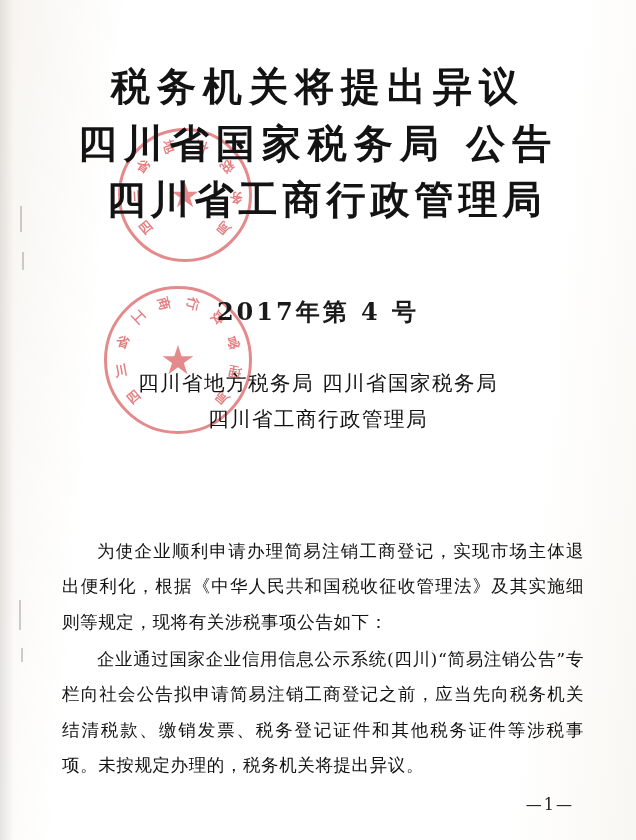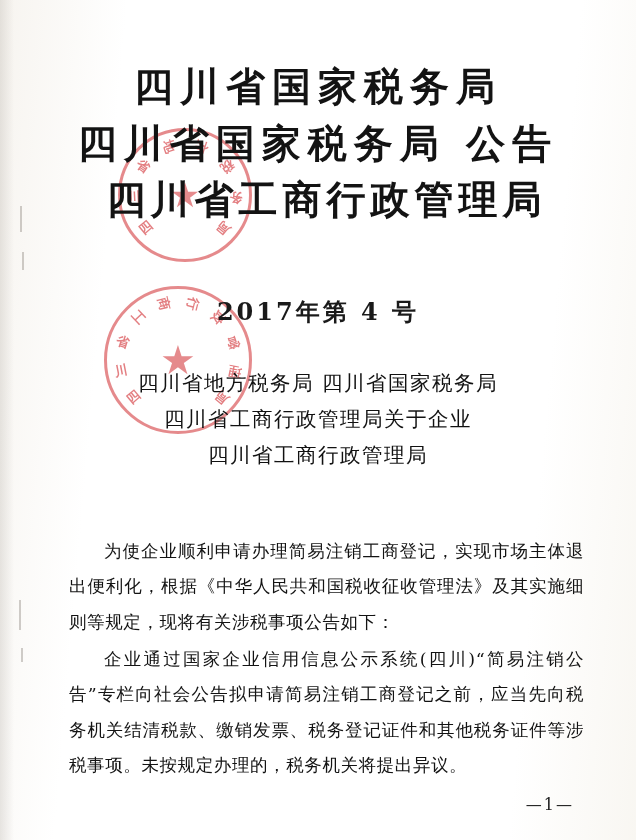--- a/index.html
+++ b/index.html
@@ -134,21 +134,21 @@
     left: 62px;
     right: 52px;
     top: 534px;
     color: #131313;
     font-size: 17.5px;
     line-height: 2.02;
     letter-spacing: 0.6px;
     text-align: justify;
   }
   .body-text p {
-    margin: 0 0 2px 7px;
+    margin: 0 0 2px 0;
     text-indent: 2em;
   }
 
   
   .page-number {
     position: absolute;
     right: 62px;
     bottom: 26px;
     font-size: 16px;
     color: #1a1a1a;
@@ -189,30 +189,29 @@
         <span style="transform: rotate(-14.4444deg) translate(0px, -58px) rotate(90deg) translate(-50%, -50%);">商</span>
         <span style="transform: rotate(14.4444deg) translate(0px, -58px) rotate(90deg) translate(-50%, -50%);">行</span>
         <span style="transform: rotate(43.3333deg) translate(0px, -58px) rotate(90deg) translate(-50%, -50%);">政</span>
         <span style="transform: rotate(72.2222deg) translate(0px, -58px) rotate(90deg) translate(-50%, -50%);">管</span>
         <span style="transform: rotate(101.111deg) translate(0px, -58px) rotate(90deg) translate(-50%, -50%);">理</span>
         <span style="transform: rotate(130deg) translate(0px, -58px) rotate(90deg) translate(-50%, -50%);">局</span>
       </div>
   </div>
 
   <div class="header-title">
-    <div class="header-line l1">四川省国家税务局</div>
+    <div class="header-line l1">税务机关将提出异议</div>
     <div class="header-line l2">四川省国家税务局 公告</div>
     <div class="header-line l3">四川省工商行政管理局</div>
   </div>
 
   <div class="issue-no">2017年第 4 号</div>
 
   <div class="doc-title">
     <div>四川省地方税务局 四川省国家税务局</div>
-    <div>四川省工商行政管理局关于企业</div>
     <div>四川省工商行政管理局</div>
   </div>
 
   <div class="body-text">
     <p>为使企业顺利申请办理简易注销工商登记，实现市场主体退出便利化，根据《中华人民共和国税收征收管理法》及其实施细则等规定，现将有关涉税事项公告如下：</p>
     <p>企业通过国家企业信用信息公示系统(四川)“简易注销公告”专栏向社会公告拟申请简易注销工商登记之前，应当先向税务机关结清税款、缴销发票、税务登记证件和其他税务证件等涉税事项。未按规定办理的，税务机关将提出异议。</p>
   </div>
 
   <div class="page-number">—1—</div>
 

